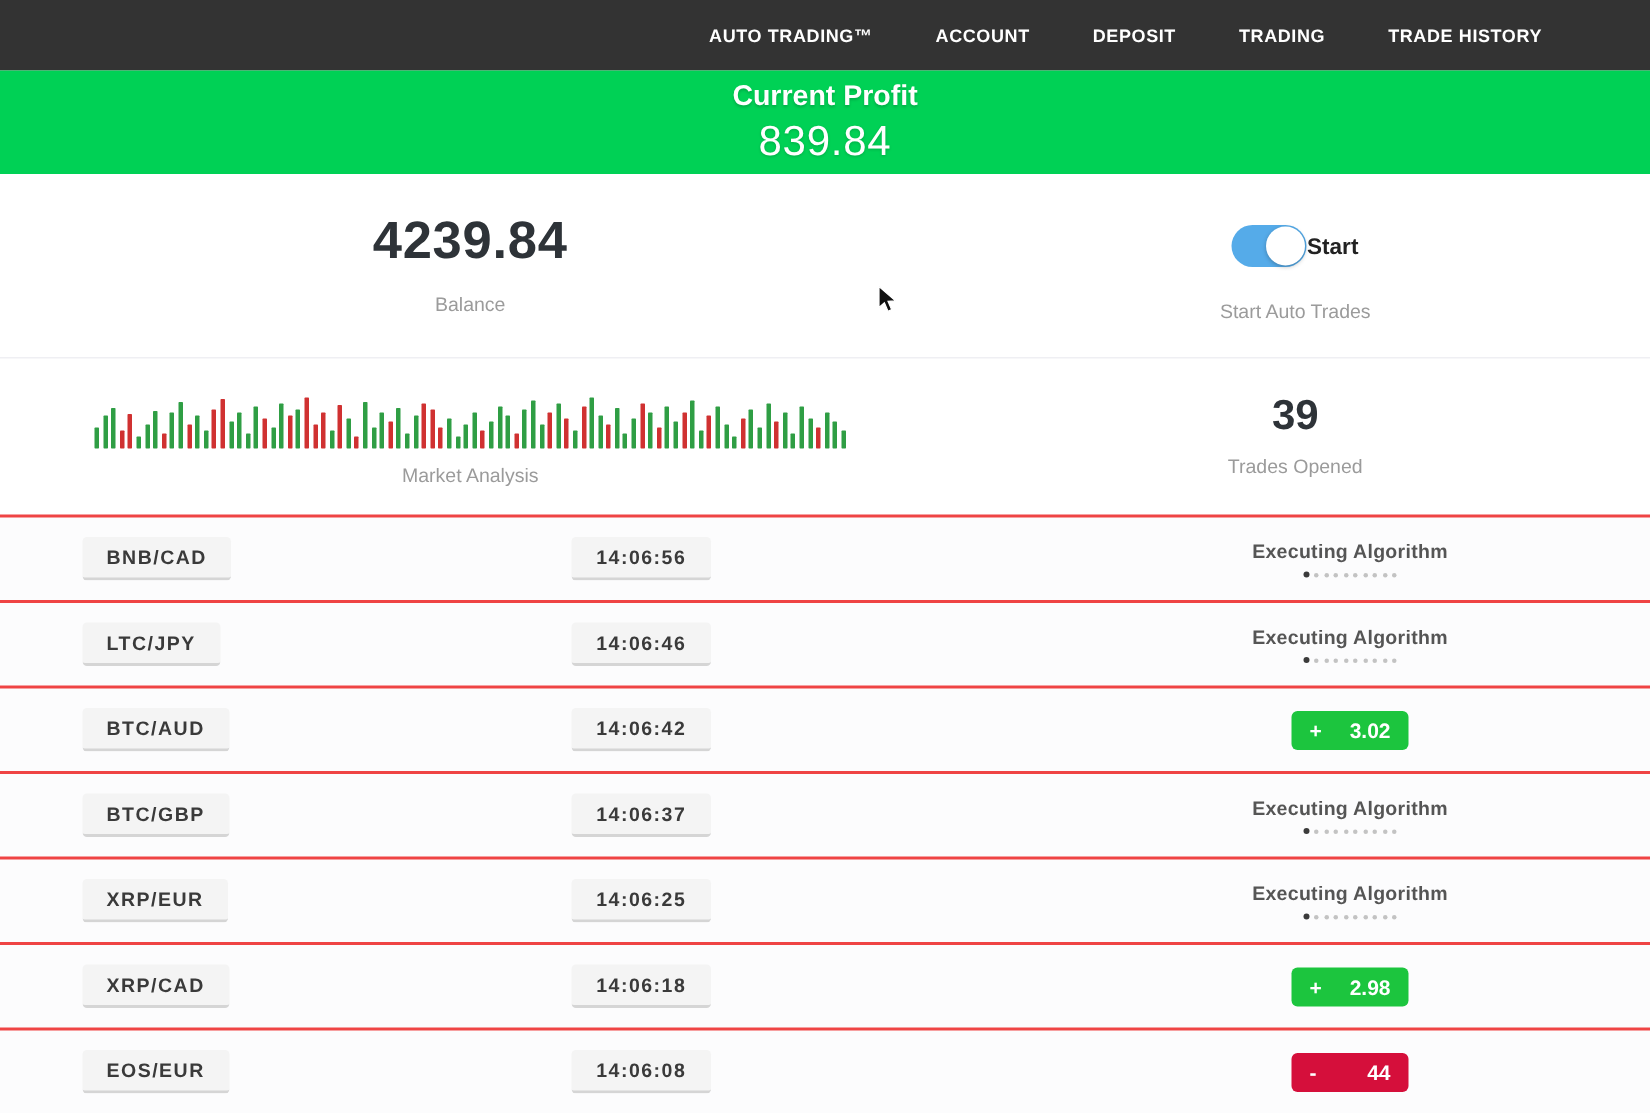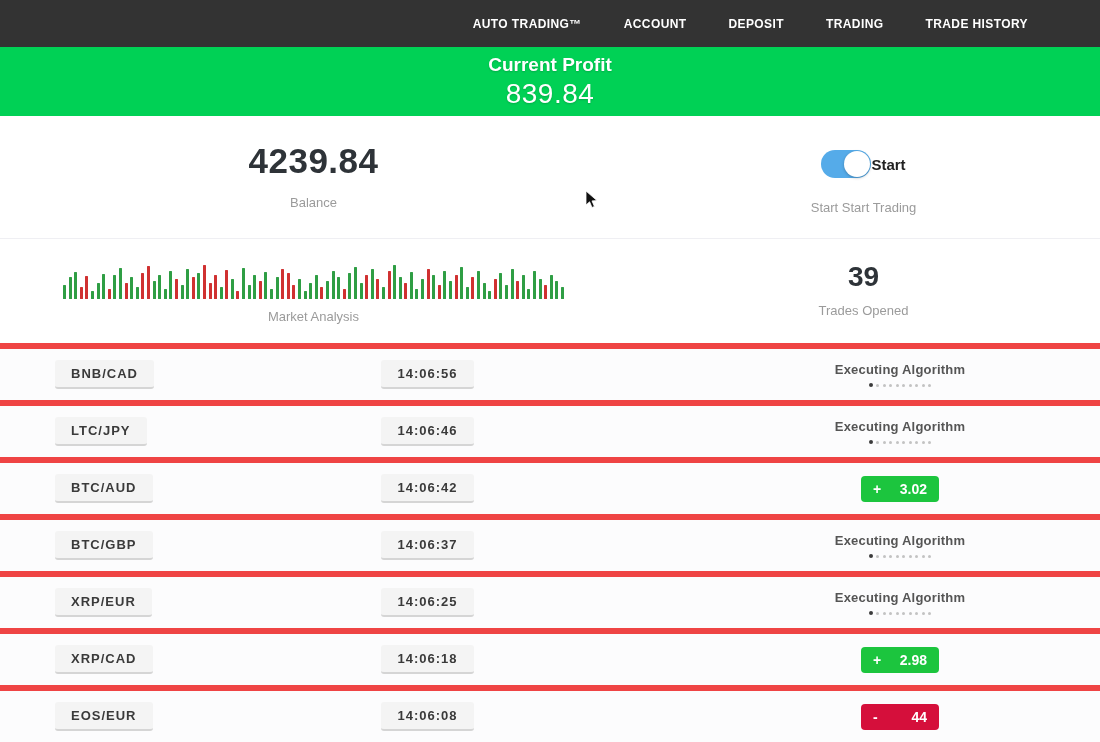--- a/index.html
+++ b/index.html
@@ -102,21 +102,21 @@
   .market-chart .bar.g { background: #2f9e44; }
   .market-chart .bar.r { background: #d03131; }
   .section-2 .muted-label { margin-top: 10px; }
 
   .trades-value { font-size: 28px; font-weight: 700; color: #2e3338; }
 
   
   .trade-table { }
   .trade-row {
     height: 57px;
-    border-top: 6px solid #ef4444;
+    border-top: 2px solid #ef4444;
     background: #fcfcfd;
     display: flex;
     align-items: center;
   }
   .cell-pair {
     width: 305px;
     padding-left: 55px;
   }
   .cell-time {
     width: 245px;
@@ -201,21 +201,21 @@
     <div class="balance-value">4239.84</div>
     <div class="muted-label">Balance</div>
   </div>
   <div class="col-right">
     <div class="toggle-wrap">
       <div class="toggle">
         <div class="knob"></div>
       </div>
       <div class="toggle-label">Start</div>
     </div>
-    <div class="muted-label">Start Start Trading</div>
+    <div class="muted-label">Start Auto Trades</div>
   </div>
 </div>
 
 <div class="summary-row section-2">
   <div class="col-left">
     <div class="market-chart" id="market-chart">
         <div class="bar g" style="height: 14px;"></div>
         <div class="bar g" style="height: 22px;"></div>
         <div class="bar g" style="height: 27px;"></div>
         <div class="bar r" style="height: 12px;"></div>

